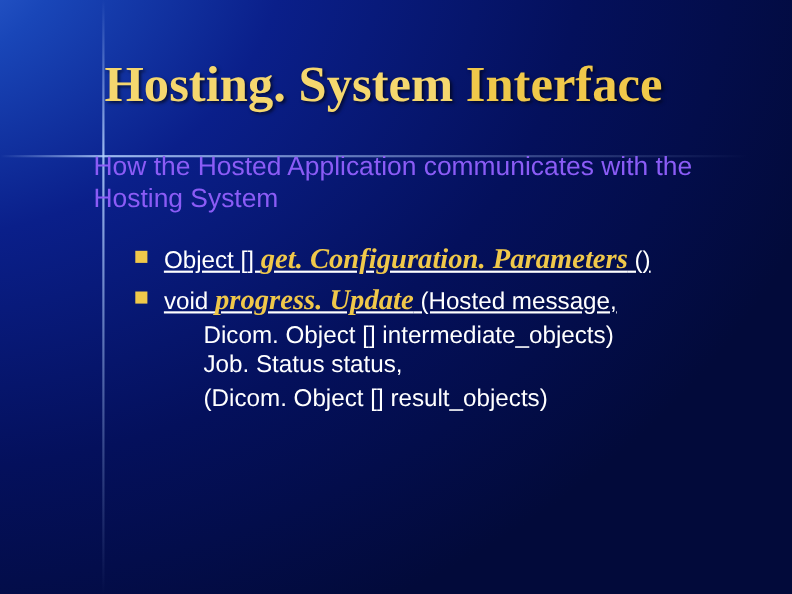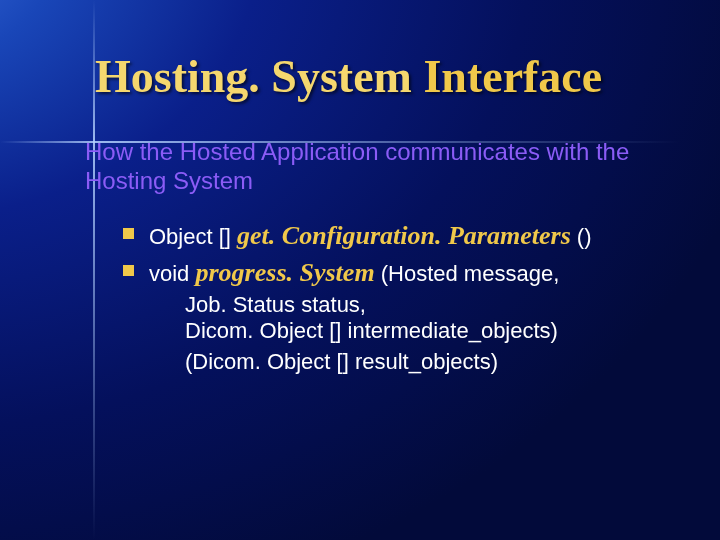--- a/index.html
+++ b/index.html
@@ -51,20 +51,21 @@
     list-style:none;
     padding:0 0 0 28px;
     margin:0;
     font-size:22px;
     line-height:1.35;
   }
   ul.items>li{
     position:relative;
     padding-left:26px;
     margin-bottom:2px;
+    text-decoration:underline;
   }
   ul.items>li::before{
     content:"";
     position:absolute;
     left:0; top:10px;
     width:11px;height:11px;
     background:#f0c84a;
   }
   .method{
     font-family:"Times New Roman", Times, serif;
@@ -92,27 +93,27 @@
     <span>Hosting. System </span><span class="yellow">Interface</span>
   </h1>
 
   <div class="subtitle">How the Hosted Application communicates with the Hosting System</div>
 
   <ul class="items">
     <li>
       <span>Object [] </span><span class="method">get. Configuration. Parameters</span><span> ()</span>
     </li>
     <li>
-      <span>void </span><span class="method">progress. System</span><span> (Hosted message,</span>
+      <span>void </span><span class="method">progress. Update</span><span> (Hosted message,</span>
     </li>
   </ul>
 
   <div class="params-block">
+    <div>Dicom. Object [] intermediate_objects)</div>
     <div>Job. Status status,</div>
-    <div>Dicom. Object [] intermediate_objects)</div>
   </div>
 
 
   <div class="params-block">
     <div>(Dicom. Object [] result_objects)</div>
   </div>
 
 
 </div>
 

